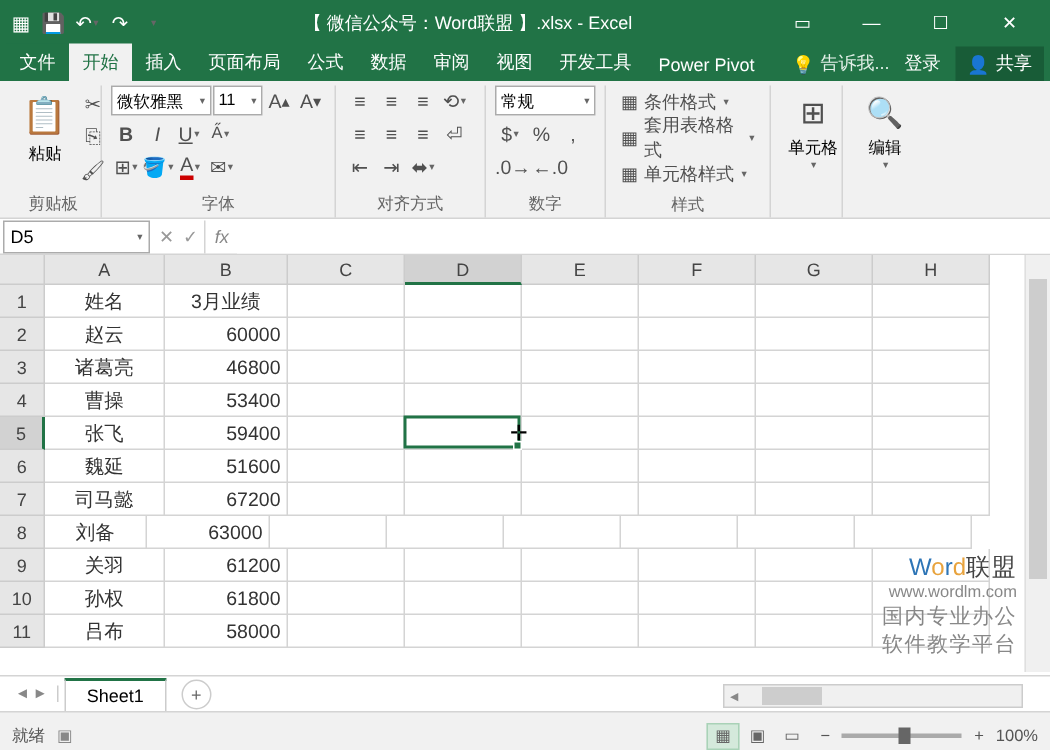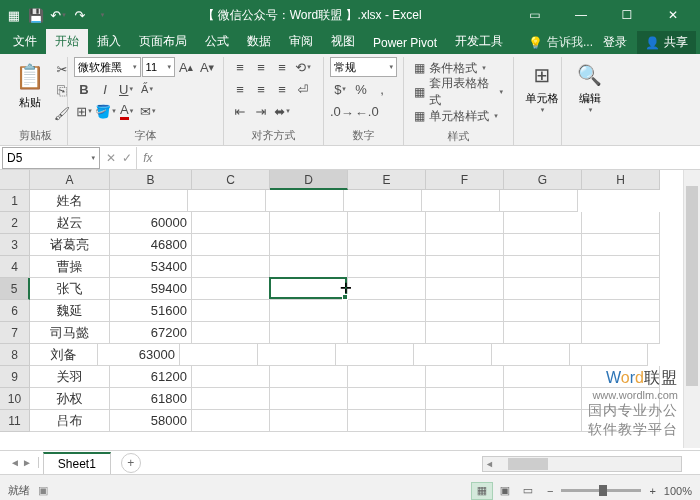--- a/index.html
+++ b/index.html
@@ -99,22 +99,22 @@
 
 <div class="ribbon-tabs">
   <div class="rtab file">文件</div>
   <div class="rtab active">开始</div>
   <div class="rtab">插入</div>
   <div class="rtab">页面布局</div>
   <div class="rtab">公式</div>
   <div class="rtab">数据</div>
   <div class="rtab">审阅</div>
   <div class="rtab">视图</div>
+  <div class="rtab">开发工具</div>
   <div class="rtab">Power Pivot</div>
-  <div class="rtab">开发工具</div>
   <div class="rtab-right">
     <span style="font-size:12px">💡</span>
     <span class="tell-me">告诉我...</span>
     <span class="login">登录</span>
     <div class="share-btn">
         <span>👤</span>
         <span>共享</span>
       </div>
   </div>
 </div>
@@ -292,20 +292,21 @@
         <div class="rh">6</div>
         <div class="rh">7</div>
         <div class="rh">8</div>
         <div class="rh">9</div>
         <div class="rh">10</div>
         <div class="rh">11</div>
       </div>
     <div class="cells" id="cells">
         <div class="crow">
           <div class="cell header" style="width: 80px;">姓名</div>
+          <div class="cell header" style="width: 82px;">3月业绩</div>
           <div class="cell" style="width: 78px;"></div>
           <div class="cell" style="width: 78px;"></div>
           <div class="cell" style="width: 78px;"></div>
           <div class="cell" style="width: 78px;"></div>
           <div class="cell" style="width: 78px;"></div>
           <div class="cell" style="width: 78px;"></div>
         </div>
         <div class="crow">
           <div class="cell" style="width: 80px;">赵云</div>
           <div class="cell num" style="width: 82px;">60000</div>

